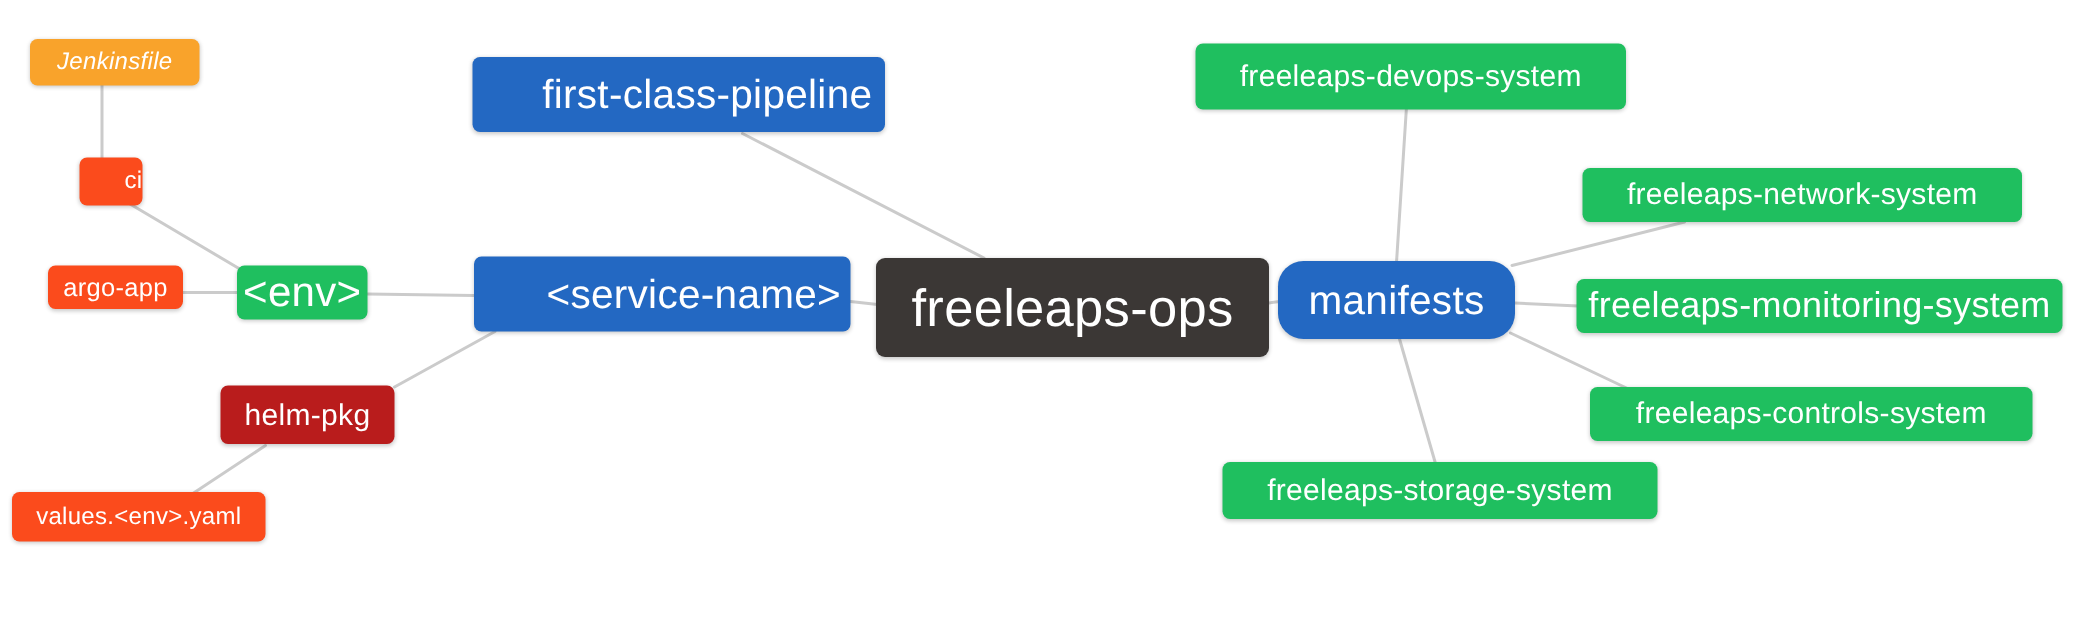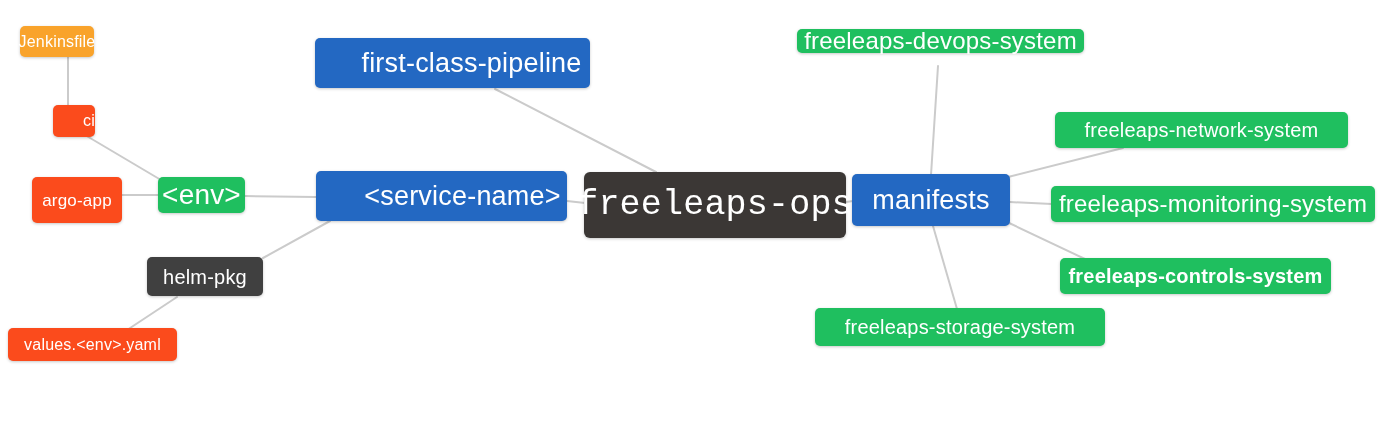--- a/index.html
+++ b/index.html
@@ -33,21 +33,20 @@
     box-shadow: 0 1px 3px rgba(0,0,0,0.22);
     white-space: nowrap;
     box-sizing: border-box;
     padding: 0 6px;
     cursor: pointer;
     line-height: 1;
     letter-spacing: 0.2px;
   }
   .node.root {
     border-radius: 6px;
-    font-family: Liberation Mono, monospace;
   }
 </style>
 </head>
 <body>
 
 <div class="stage">
   <svg class="edges-svg" id="edges-svg" viewBox="0 0 1390 421" xmlns="http://www.w3.org/2000/svg">
       <line x1="68" y1="57" x2="68" y2="106" stroke="#CBCBCB" stroke-width="2" stroke-linecap="round"></line>
       <line x1="85" y1="135" x2="161" y2="180" stroke="#CBCBCB" stroke-width="2" stroke-linecap="round"></line>
       <line x1="121" y1="195" x2="158" y2="195" stroke="#CBCBCB" stroke-width="2" stroke-linecap="round"></line>
@@ -57,29 +56,29 @@
       <line x1="495" y1="89" x2="656" y2="172" stroke="#CBCBCB" stroke-width="2" stroke-linecap="round"></line>
       <line x1="567" y1="201" x2="585" y2="203" stroke="#CBCBCB" stroke-width="2" stroke-linecap="round"></line>
       <line x1="846" y1="202" x2="853" y2="201" stroke="#CBCBCB" stroke-width="2" stroke-linecap="round"></line>
       <line x1="931" y1="175" x2="938" y2="66" stroke="#CBCBCB" stroke-width="2" stroke-linecap="round"></line>
       <line x1="1008" y1="177" x2="1123" y2="148" stroke="#CBCBCB" stroke-width="2" stroke-linecap="round"></line>
       <line x1="1010" y1="202" x2="1052" y2="204" stroke="#CBCBCB" stroke-width="2" stroke-linecap="round"></line>
       <line x1="1007" y1="222" x2="1085" y2="259" stroke="#CBCBCB" stroke-width="2" stroke-linecap="round"></line>
       <line x1="933" y1="226" x2="957" y2="309" stroke="#CBCBCB" stroke-width="2" stroke-linecap="round"></line>
     </svg>
   <div id="nodes-layer">
-      <div class="node" style="left: 20px; top: 26px; width: 74px; height: 31px; font-size: 16px; background: rgb(249, 163, 43); color: rgb(255, 255, 255);">Jenkinsfile</div>
+      <div class="node" style="left: 20px; top: 26px; width: 113px; height: 31px; font-size: 16px; background: rgb(249, 163, 43); color: rgb(255, 255, 255); font-style: italic;">Jenkinsfile</div>
       <div class="node" style="left: 53px; top: 105px; width: 32px; height: 32px; font-size: 16px; background: rgb(251, 75, 28); color: rgb(255, 255, 255); padding-left: 36px;">ci</div>
-      <div class="node" style="left: 32px; top: 177px; width: 90px; height: 46px; font-size: 17px; background: rgb(251, 75, 28); color: rgb(255, 255, 255);">argo-app</div>
+      <div class="node" style="left: 32px; top: 177px; width: 90px; height: 29px; font-size: 17px; background: rgb(251, 75, 28); color: rgb(255, 255, 255);">argo-app</div>
       <div class="node" style="left: 158px; top: 177px; width: 87px; height: 36px; font-size: 28px; background: rgb(31, 191, 95); color: rgb(255, 255, 255);">&lt;env&gt;</div>
-      <div class="node" style="left: 147px; top: 257px; width: 116px; height: 39px; font-size: 20px; background: #404040; color: rgb(255, 255, 255);">helm-pkg</div>
+      <div class="node" style="left: 147px; top: 257px; width: 116px; height: 39px; font-size: 20px; background: #b91c1c; color: rgb(255, 255, 255);">helm-pkg</div>
       <div class="node" style="left: 8px; top: 328px; width: 169px; height: 33px; font-size: 16px; background: rgb(251, 75, 28); color: rgb(255, 255, 255);">values.&lt;env&gt;.yaml</div>
       <div class="node" style="left: 315px; top: 38px; width: 275px; height: 50px; font-size: 27px; background: rgb(35, 104, 194); color: rgb(255, 255, 255); padding-left: 44px;">first-class-pipeline</div>
       <div class="node" style="left: 316px; top: 171px; width: 251px; height: 50px; font-size: 27px; background: rgb(35, 104, 194); color: rgb(255, 255, 255); padding-left: 48px;">&lt;service-name&gt;</div>
       <div class="node root" style="left: 584px; top: 172px; width: 262px; height: 66px; font-size: 35px; background: rgb(59, 55, 53); color: rgb(255, 255, 255);">freeleaps-ops</div>
-      <div class="node" style="left: 852px; top: 174px; width: 158px; height: 52px; font-size: 27px; background: rgb(35, 104, 194); color: rgb(255, 255, 255);">manifests</div>
-      <div class="node" style="left: 797px; top: 29px; width: 287px; height: 24px; font-size: 24px; background: rgb(31, 191, 95); color: rgb(255, 255, 255);">freeleaps-devops-system</div>
+      <div class="node" style="left: 852px; top: 174px; width: 158px; height: 52px; font-size: 27px; background: rgb(35, 104, 194); color: rgb(255, 255, 255); border-radius: 17px;">manifests</div>
+      <div class="node" style="left: 797px; top: 29px; width: 287px; height: 44px; font-size: 20px; background: rgb(31, 191, 95); color: rgb(255, 255, 255);">freeleaps-devops-system</div>
       <div class="node" style="left: 1055px; top: 112px; width: 293px; height: 36px; font-size: 20px; background: rgb(31, 191, 95); color: rgb(255, 255, 255);">freeleaps-network-system</div>
       <div class="node" style="left: 1051px; top: 186px; width: 324px; height: 36px; font-size: 24px; background: rgb(31, 191, 95); color: rgb(255, 255, 255);">freeleaps-monitoring-system</div>
-      <div class="node" style="left: 1060px; top: 258px; width: 271px; height: 36px; font-size: 20px; background: rgb(31, 191, 95); color: rgb(255, 255, 255); font-weight: bold;">freeleaps-controls-system</div>
+      <div class="node" style="left: 1060px; top: 258px; width: 295px; height: 36px; font-size: 20px; background: rgb(31, 191, 95); color: rgb(255, 255, 255);">freeleaps-controls-system</div>
       <div class="node" style="left: 815px; top: 308px; width: 290px; height: 38px; font-size: 20px; background: rgb(31, 191, 95); color: rgb(255, 255, 255); text-align: center;">freeleaps-storage-system</div>
     </div>
 </div>
 
 </body></html>

